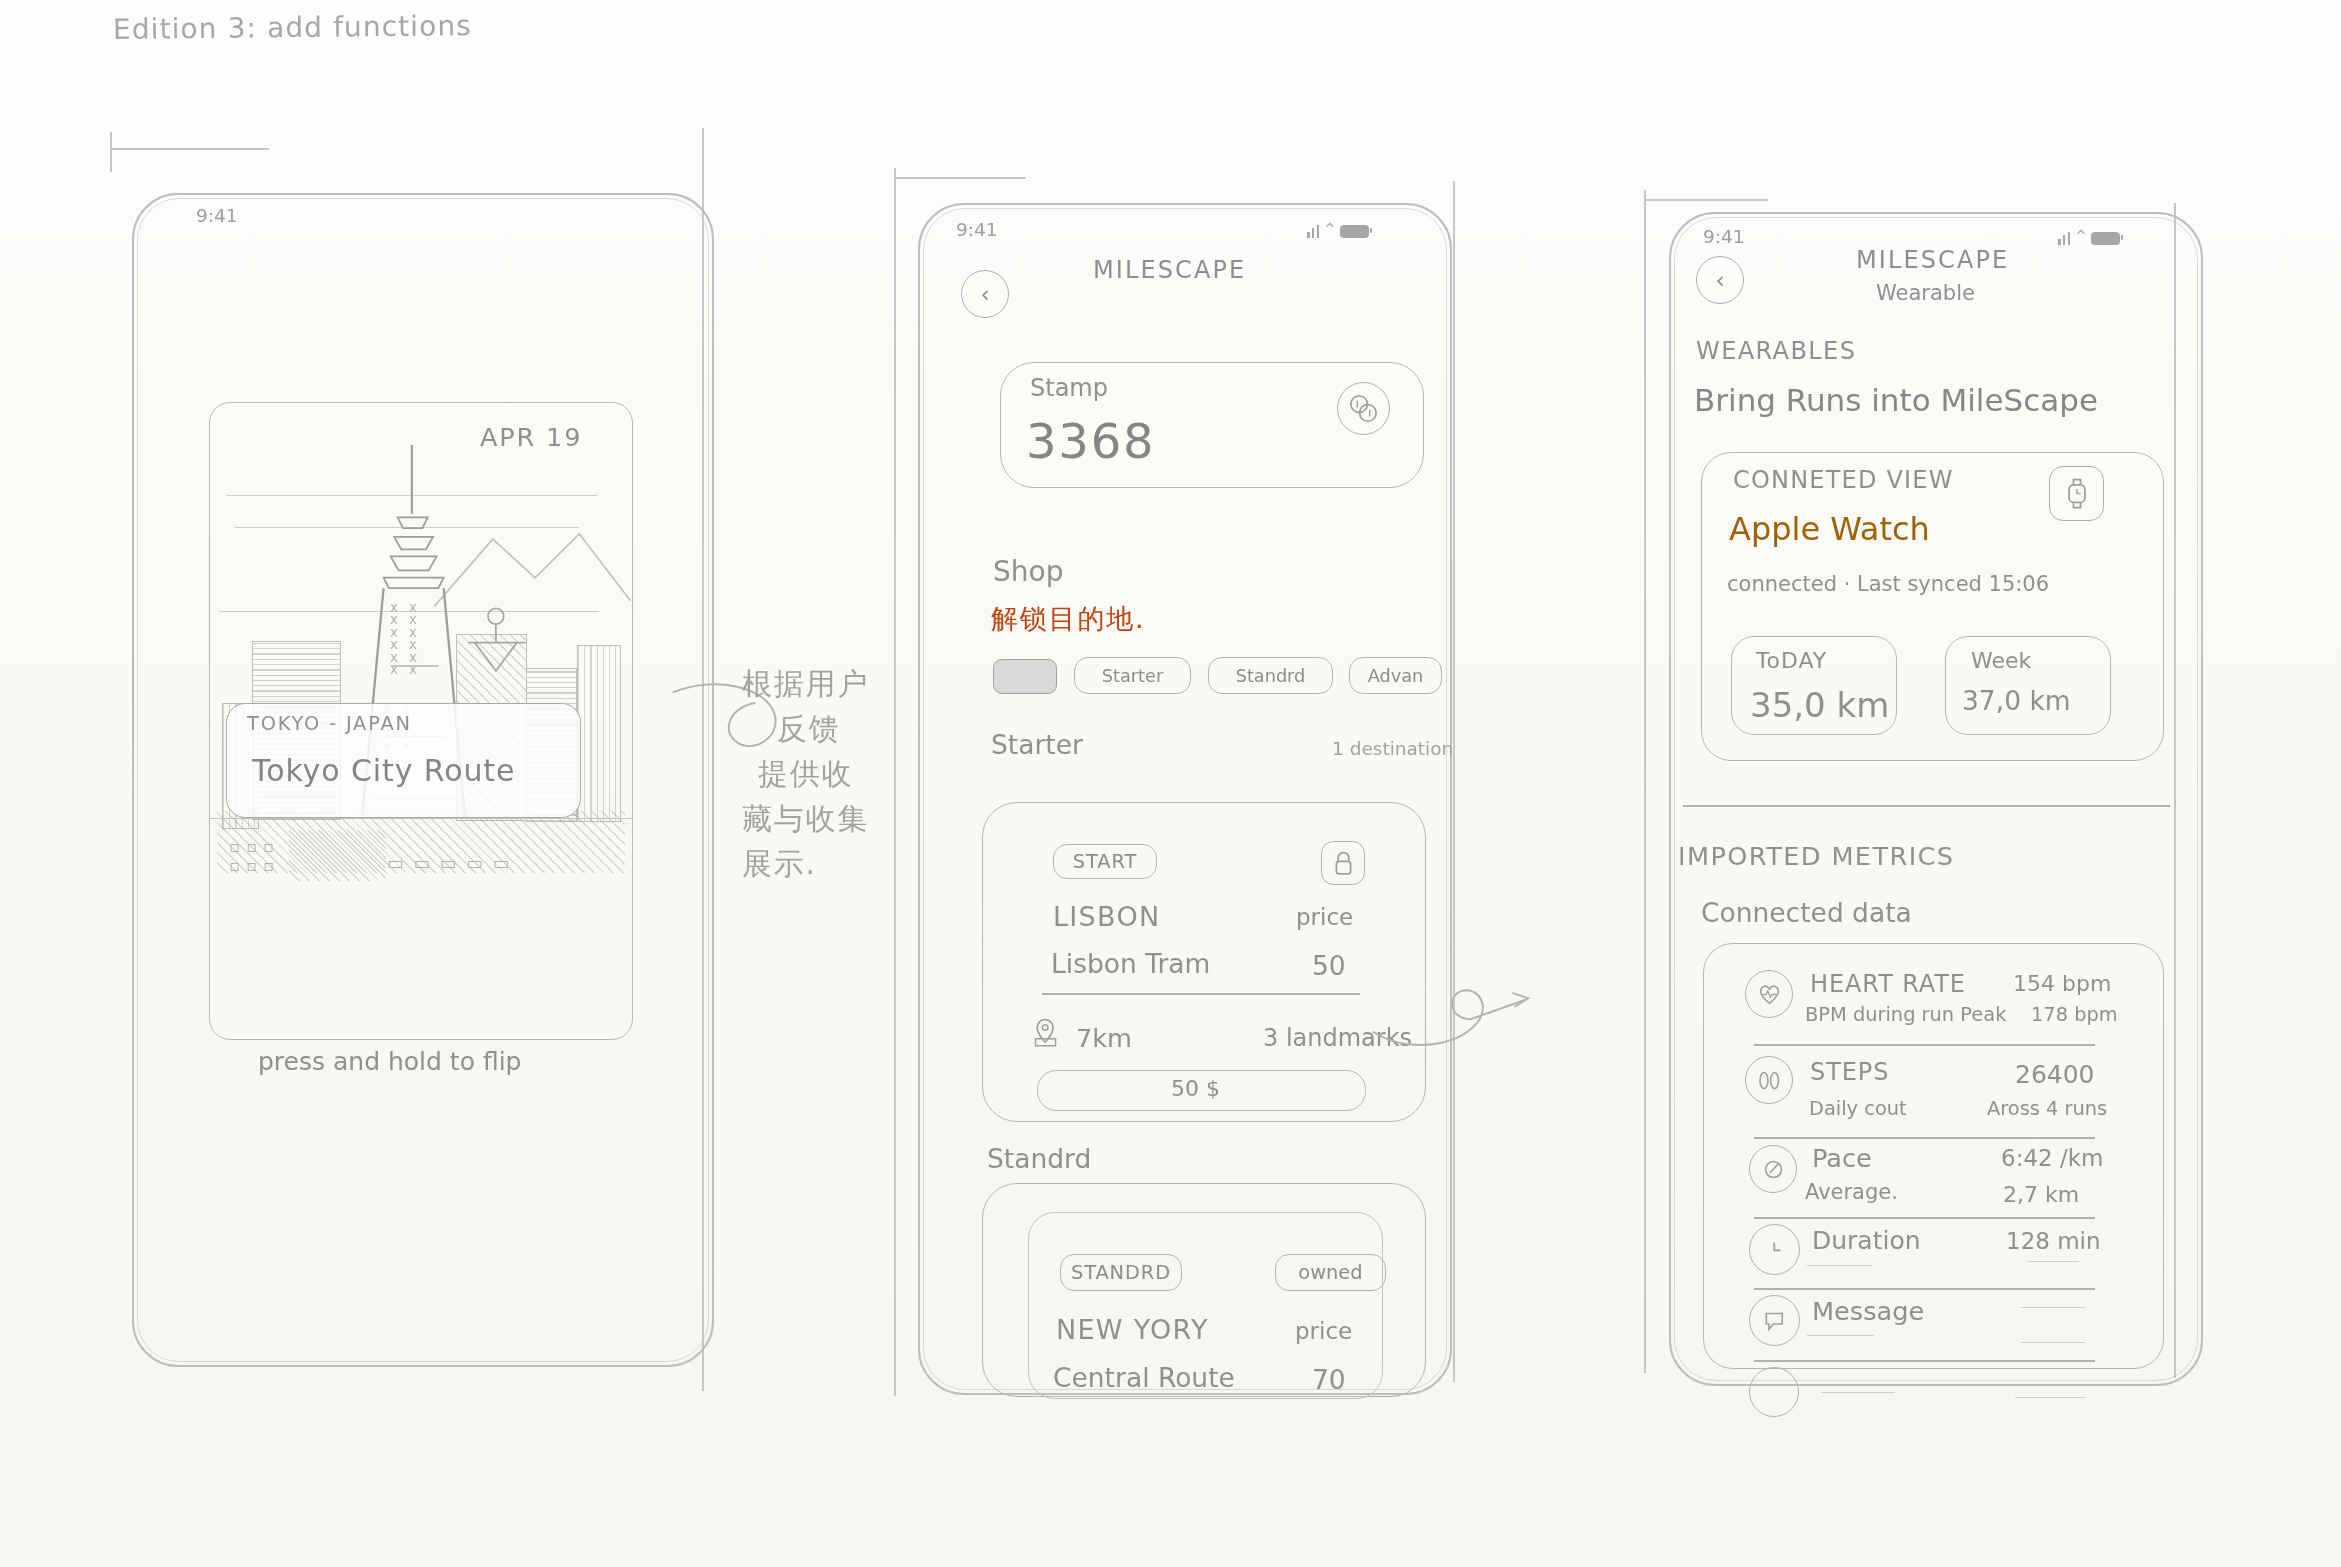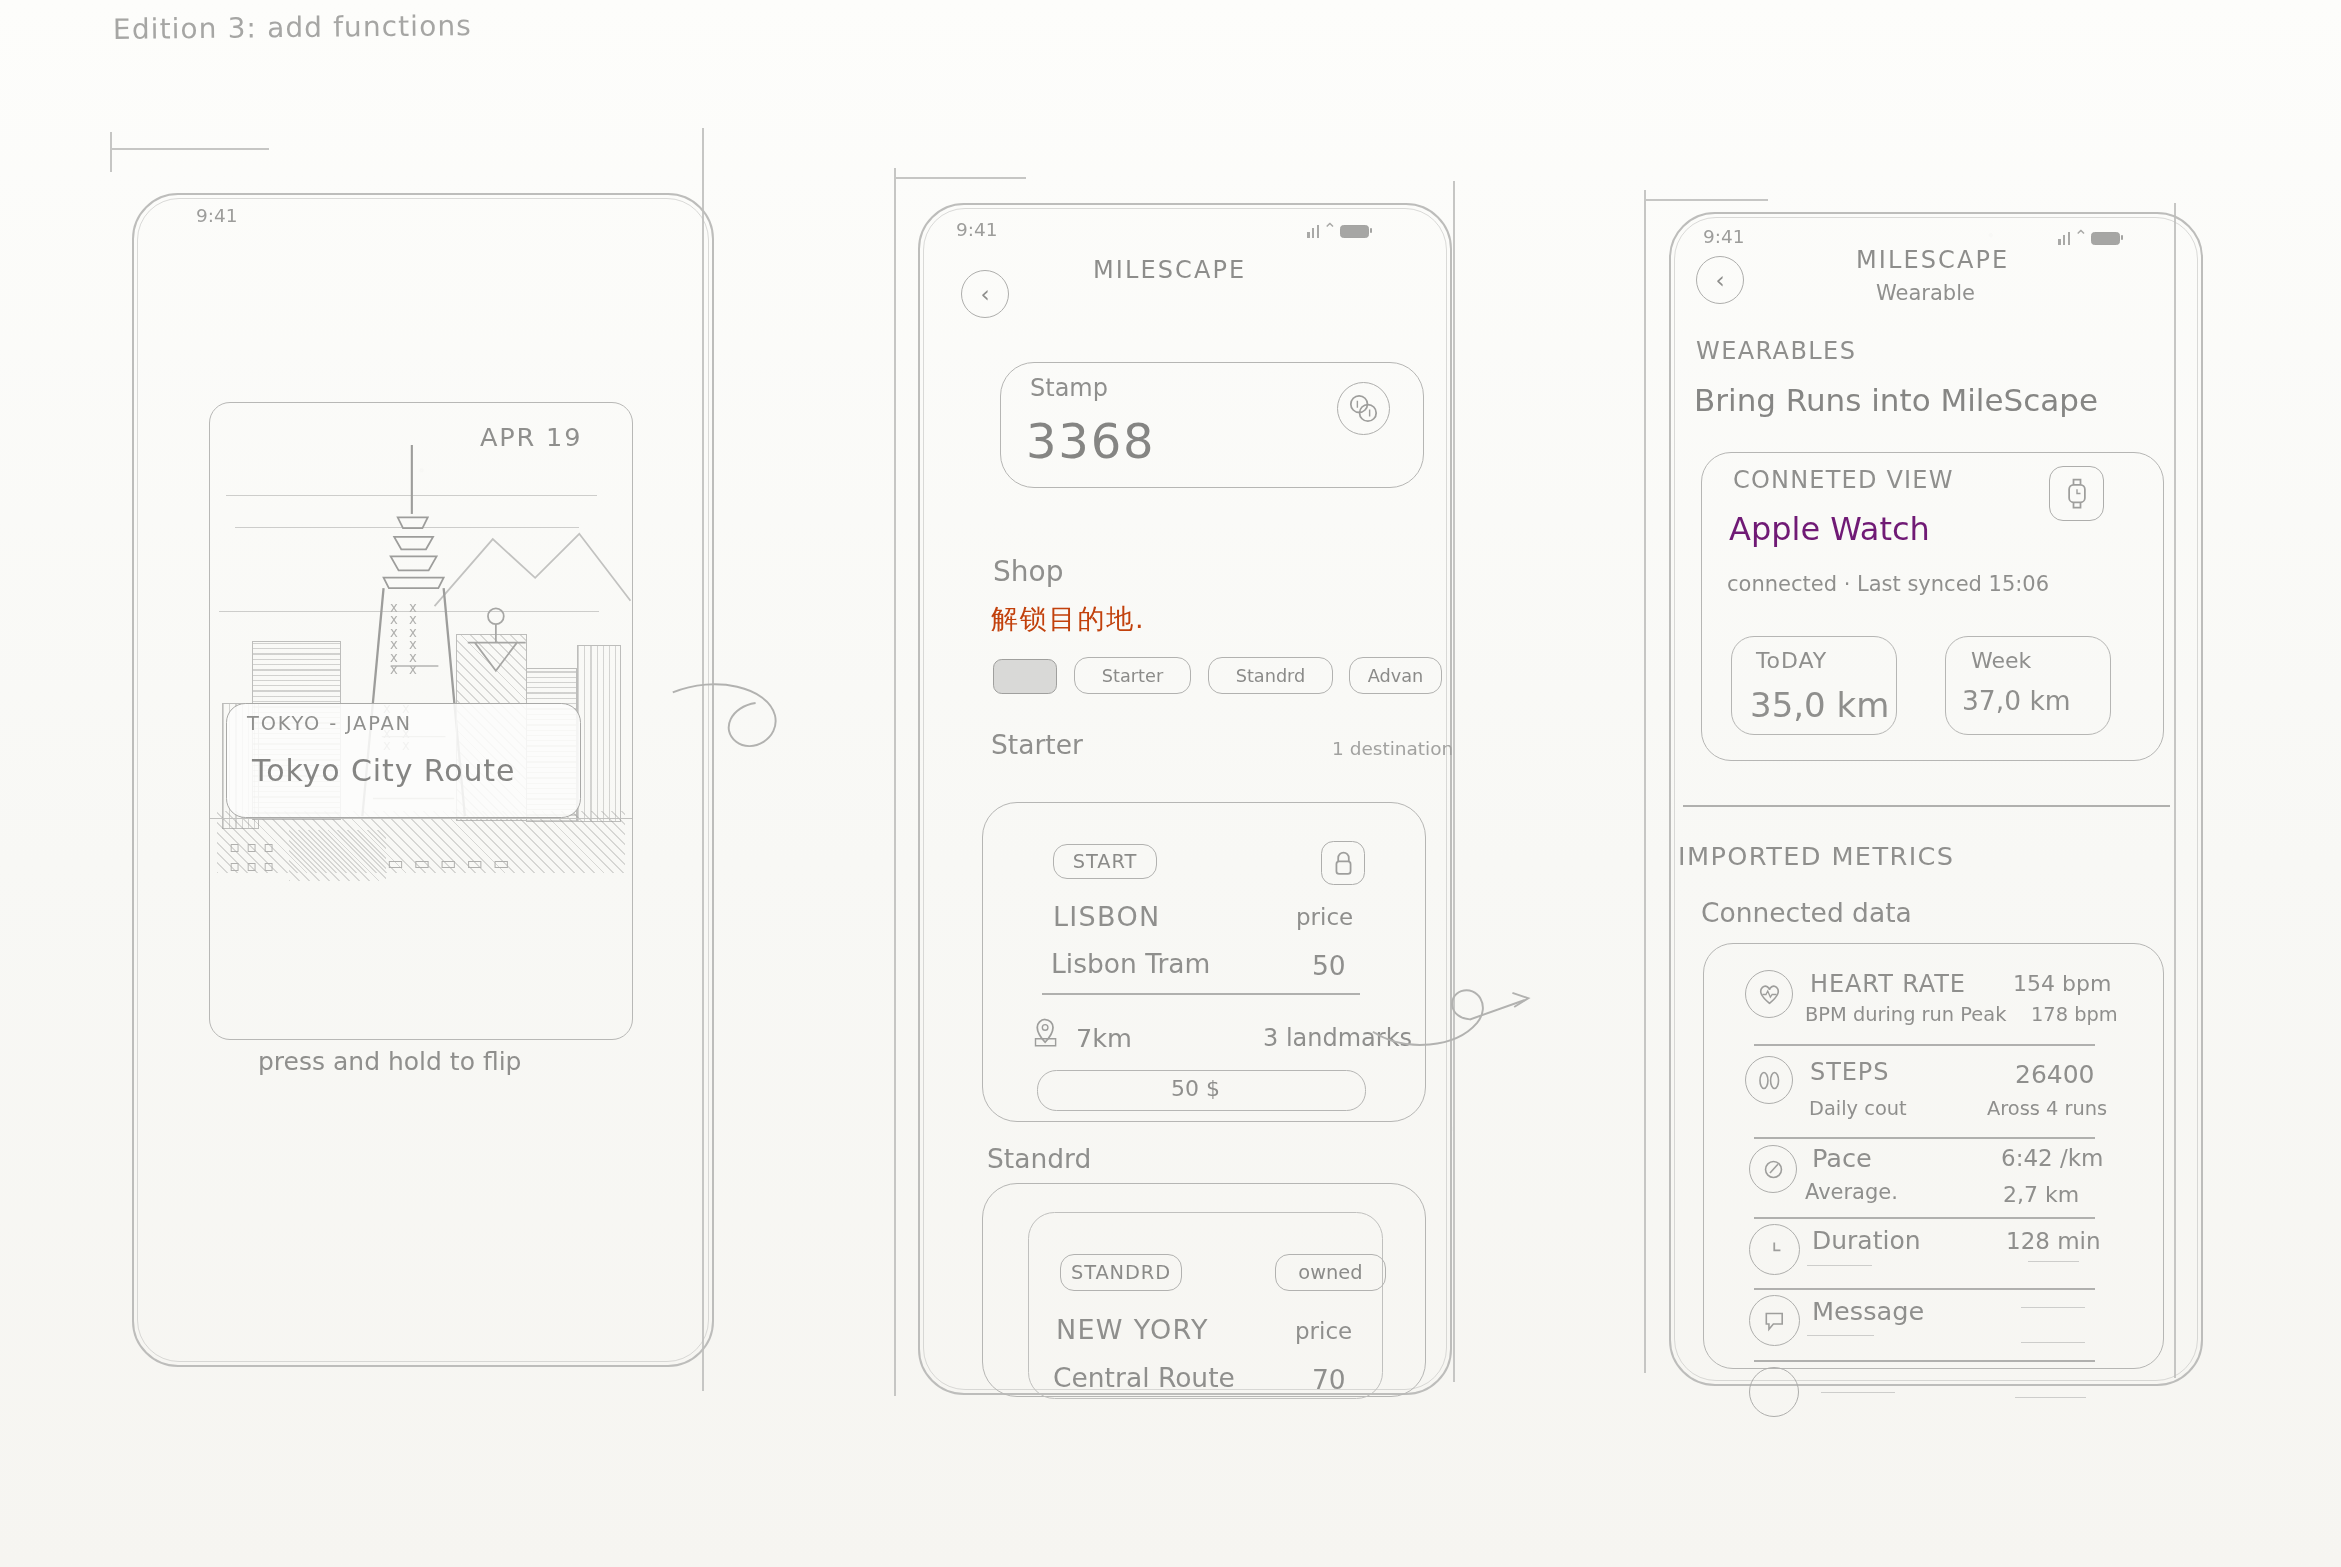--- a/index.html
+++ b/index.html
@@ -149,20 +149,27 @@
       <div style="position:absolute;left:19.4px;top:434px;font-size:16px;color:#b0b0ae;letter-spacing:6.2px;line-height:19.4px;">▫▫▫<br>▫▫▫</div>
       <div style="position:absolute;left:177px;top:450px;font-size:17.7px;color:#b0b0ae;letter-spacing:9.7px;">▭▭▭▭▭</div>
       <div class="hatchd" style="position:absolute;left:79px;top:427px;width:97px;height:51px;"></div>
   </div>
 
   <div class="lbl hand" style="left:258px;top:1047px;font-size:25px;color:#8f8f8d;">press and hold to flip</div>
 
   <svg class="leader" style="left:671px;top:680px;" width="141" height="106" viewBox="0 0 160 120">
     <path d="M2 14 C50 -6, 110 8, 118 40 C124 66, 92 84, 74 70 C56 56, 68 30, 96 26" fill="none" stroke="#b2b2b0" stroke-width="2.2"></path>
   </svg>
+  <div class="cn hand" style="left:742px;top:661px;width:194px;">
+    <span>根据用户</span><br>
+    <span style="margin-left:35px;display:inline-block">反馈</span><br>
+    <span style="margin-left:16px;display:inline-block">提供收</span><br>
+    <span>藏与收集</span><br>
+    <span>展示.</span>
+  </div>
 
   <div class="phone" style="left:918px;top:203px;width:530px;height:1188px;">
   </div>
 
   <div class="status hand" style="left:956px;top:219px;">9:41</div>
   <div class="sigicon" style="left:1307px;top:221px;">
     <span class="bars">
         <i></i>
         <i></i>
         <i></i>
@@ -259,21 +266,21 @@
 
   <div class="card" style="left:1701px;top:452px;width:461px;height:307px;border-radius:30px;"></div>
   <div class="lbl hand" style="left:1733px;top:466px;font-size:24px;letter-spacing:1.2px;">CONNETED VIEW</div>
   <div class="sq" style="left:2049px;top:466px;width:53px;height:53px;border-radius:14px;">
     <svg width="30" height="35" viewBox="0 0 34 40">
       <rect x="8" y="10" width="18" height="20" rx="5" fill="none" stroke="#9e9e9c" stroke-width="2"></rect>
       <path d="M13 10 v-6 h8 v6 M13 30 v6 h8 v-6" fill="none" stroke="#9e9e9c" stroke-width="2"></path>
       <path d="M17 15 v5 h4" fill="none" stroke="#9e9e9c" stroke-width="1.6"></path>
     </svg>
   </div>
-  <div class="lbl hand" style="left:1729px;top:510px;font-size:32px;color:#701a75;">Apple Watch</div>
+  <div class="lbl hand" style="left:1729px;top:510px;font-size:32px;color:#a16207;">Apple Watch</div>
   <div class="lbl hand" style="left:1727px;top:572px;font-size:21px;">connected · Last synced 15:06</div>
 
   <div class="card" style="left:1731px;top:636px;width:164px;height:97px;border-radius:23px;"></div>
   <div class="lbl hand" style="left:1756px;top:648px;font-size:22px;letter-spacing:0.9px;">ToDAY</div>
   <div class="lbl hand" style="left:1750px;top:685px;font-size:34px;">35,0 km</div>
 
   <div class="card" style="left:1945px;top:636px;width:164px;height:97px;border-radius:23px;"></div>
   <div class="lbl hand" style="left:1971px;top:648px;font-size:22px;">Week</div>
   <div class="lbl hand" style="left:1962px;top:685px;font-size:26.5px;">37,0 km</div>
 

